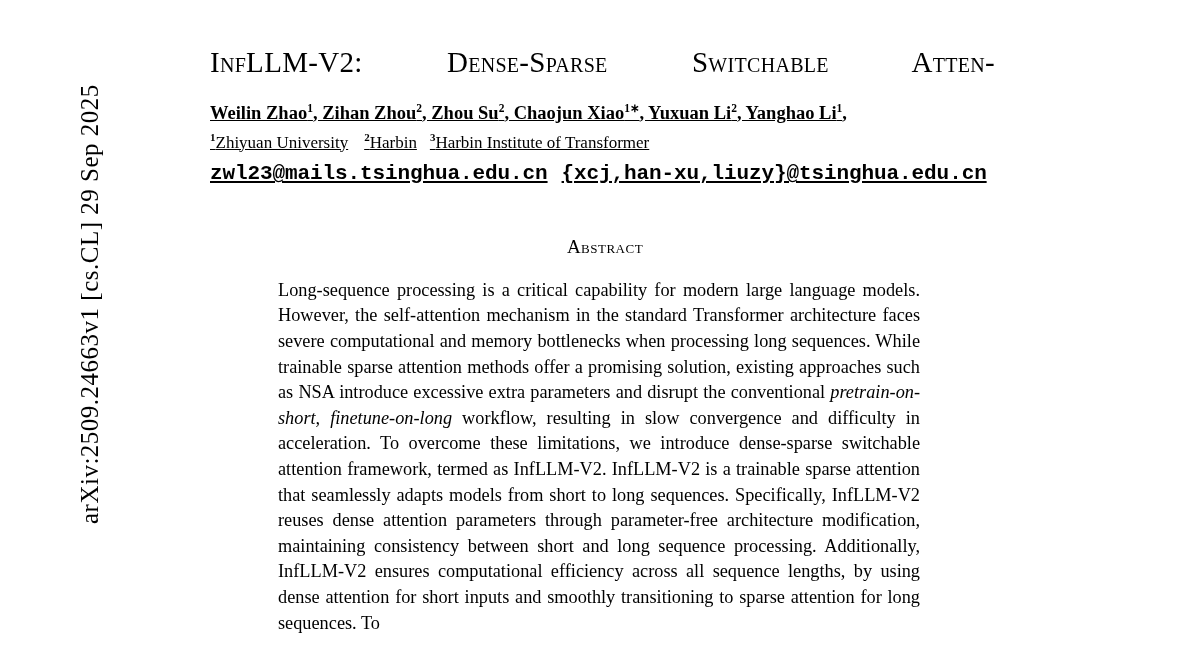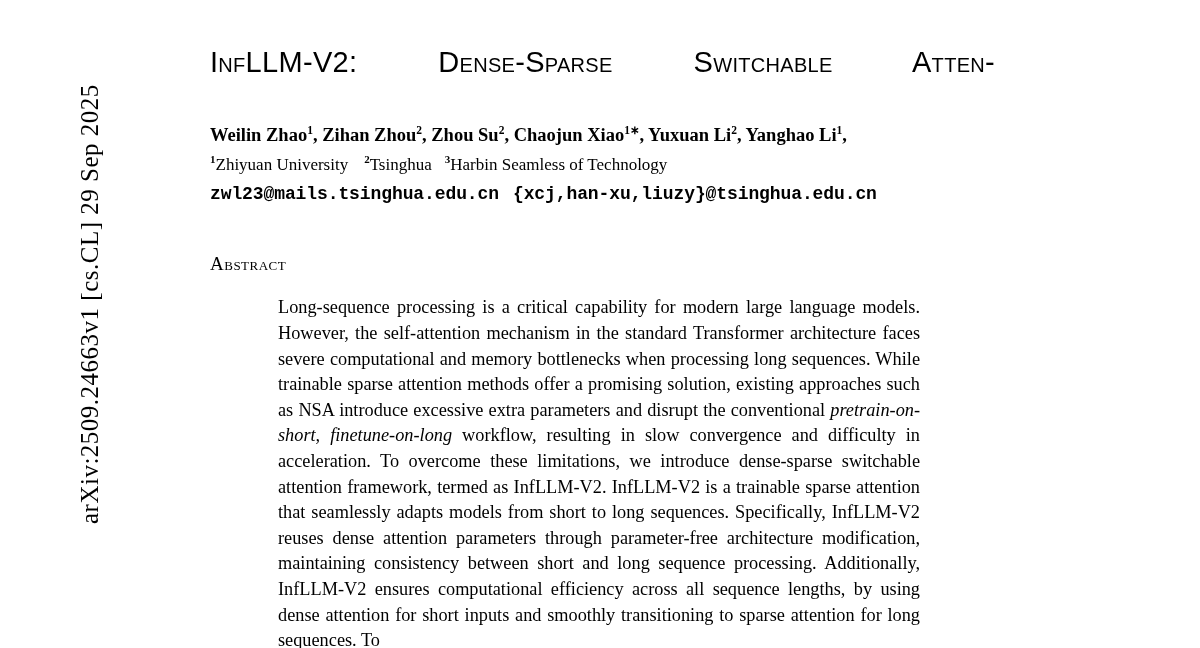--- a/index.html
+++ b/index.html
@@ -44,38 +44,39 @@
     position: absolute;
     left: 210px;
     top: 0;
     width: 790px;
   }
 
   .title {
     margin-top: 44px;
     font-size: 29px;
     line-height: 1.30;
-    font-family: Liberation Sans, sans-serif;
+    font-family: Liberation Serif, serif;
     font-variant: small-caps;
     font-weight: normal;
     text-align: justify;
     text-align-last: justify;
     letter-spacing: 0.3px;
     width: 785px;
   }
   .title .line2 {
     display: block;
   }
 
   .authors {
-    margin-top: 40px;
+    margin-top: 18px;
     font-size: 18.5px;
     font-weight: bold;
     line-height: 1.45;
     width: 790px;
+    text-decoration: underline;
   }
   .authors sup {
     font-size: 11.5px;
     font-weight: bold;
     vertical-align: super;
     line-height: 0;
   }
 
   .affil {
     margin-top: 4px;
@@ -93,30 +94,31 @@
     width: 16px;
   }
   .affil .gap-sm {
     display: inline-block;
     width: 13px;
   }
 
   .emails {
     margin-top: 5px;
     font-family: "Liberation Mono", monospace;
-    font-size: 18px;
+    font-size: 21px;
     letter-spacing: -0.1px;
   }
   .emails .sep {
     display: inline-block;
     width: 14px;
   }
 
   .abstract-head {
     margin-top: 46px;
+    text-align: center;
     font-size: 19px;
     font-variant: small-caps;
     letter-spacing: 0.5px;
   }
 
   .abstract-body {
     margin-top: 20px;
     margin-left: 68px;
     width: 642px;
     font-size: 18.3px;
@@ -138,21 +140,21 @@
   <div class="content">
 
     <div class="title">
       <span>InfLLM-V2:  Dense-Sparse Switchable Atten-</span>
     </div>
 
     <div class="authors">
       <div>Weilin Zhao<sup>1</sup>, Zihan Zhou<sup>2</sup>, Zhou Su<sup>2</sup>, Chaojun Xiao<sup>1∗</sup>, Yuxuan Li<sup>2</sup>, Yanghao Li<sup>1</sup>,</div>
 
       <div class="affil">
-        <sup>1</sup><span>Zhiyuan University</span><span class="gap"></span><sup>2</sup><span>Tsinghua</span><span class="gap-sm"></span><sup>3</sup><span>Harbin Seamless of Technology</span>
+        <sup>1</sup><span>Zhiyuan University</span><span class="gap"></span><sup>2</sup><span>Harbin</span><span class="gap-sm"></span><sup>3</sup><span>Harbin Institute of Transformer</span>
       </div>
 
       <div class="emails">
         <span>zwl23@mails.tsinghua.edu.cn</span><span class="sep"></span><span>{xcj,han-xu,liuzy}@tsinghua.edu.cn</span>
       </div>
     </div>
 
     <div class="abstract-head">Abstract</div>
 
     <div class="abstract-body"><span>Long-sequence processing is a critical capability for modern large language models. However, the self-attention mechanism in the standard Transformer architecture faces severe computational and memory bottlenecks when processing long sequences. While trainable sparse attention methods offer a promising solution, existing approaches such as NSA introduce excessive extra parameters and disrupt the conventional </span><i>pretrain-on-short, finetune-on-long</i><span> workflow, resulting in slow convergence and difficulty in acceleration. To overcome these limitations, we introduce dense-sparse switchable attention framework, termed as InfLLM-V2. InfLLM-V2 is a trainable sparse attention that seamlessly adapts models from short to long sequences. Specifically, InfLLM-V2 reuses dense attention parameters through parameter-free architecture modification, maintaining consistency between short and long sequence processing. Additionally, InfLLM-V2 ensures computational efficiency across all sequence lengths, by using dense attention for short inputs and smoothly transitioning to sparse attention for long sequences. To</span></div>

